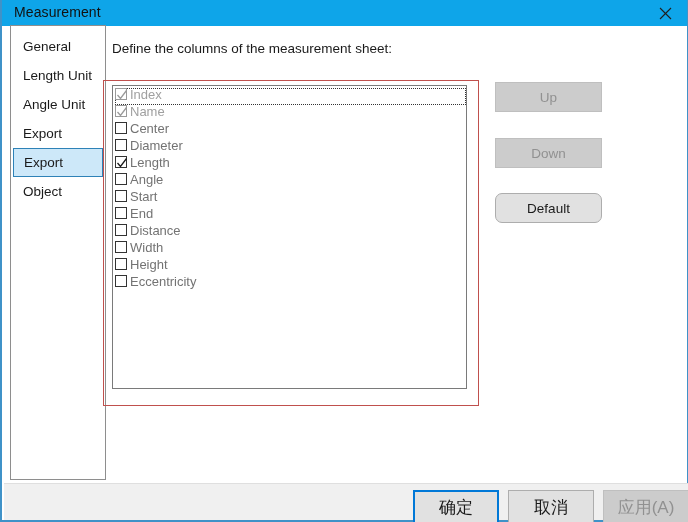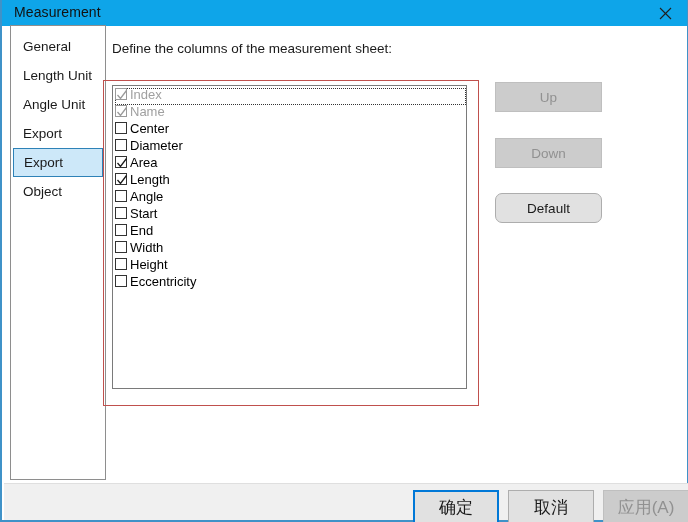--- a/index.html
+++ b/index.html
@@ -145,21 +145,21 @@
     background: #ffffff;
     box-sizing: border-box;
     position: relative;
     flex: 0 0 auto;
     margin-right: 3px;
   }
   .chk-box.disabled { border-color: #9a9a9a; }
   .chk-box svg { position: absolute; left: -1px; top: -1px; }
   .chk-label {
     font-size: 13px;
-    color: #000000;
+    color: #737373;
     white-space: nowrap;
     line-height: 13px;
   }
   .chk-label.disabled { color: #a0a0a0; }
 
   
   .side-btn {
     position: absolute;
     left: 493px;
     width: 107px;
@@ -283,41 +283,37 @@
       <div class="chk-row">
         <span class="chk-box"></span>
         <span class="chk-label">Diameter</span>
       </div>
       <div class="chk-row">
         <span class="chk-box">
           <svg width="14" height="14" viewBox="0 0 14 14">
             <polyline points="2.5,7 5.5,10.5 11.5,2.5" fill="none" stroke="#1a1a1a" stroke-width="1.3"></polyline>
           </svg>
         </span>
-        <span class="chk-label">Area</span>
-      </div>
-      <div class="chk-row">
-        <span class="chk-box">
-          <svg width="14" height="14" viewBox="0 0 14 14">
-            <polyline points="2.5,7 5.5,10.5 11.5,2.5" fill="none" stroke="#1a1a1a" stroke-width="1.3"></polyline>
-          </svg>
-        </span>
         <span class="chk-label">Length</span>
       </div>
       <div class="chk-row">
         <span class="chk-box"></span>
         <span class="chk-label">Angle</span>
       </div>
       <div class="chk-row">
         <span class="chk-box"></span>
         <span class="chk-label">Start</span>
       </div>
       <div class="chk-row">
         <span class="chk-box"></span>
         <span class="chk-label">End</span>
+      </div>
+      <div class="chk-row">
+        <span class="chk-box"></span>
+        <span class="chk-label">Distance</span>
       </div>
       <div class="chk-row">
         <span class="chk-box"></span>
         <span class="chk-label">Width</span>
       </div>
       <div class="chk-row">
         <span class="chk-box"></span>
         <span class="chk-label">Height</span>
       </div>
       <div class="chk-row">

